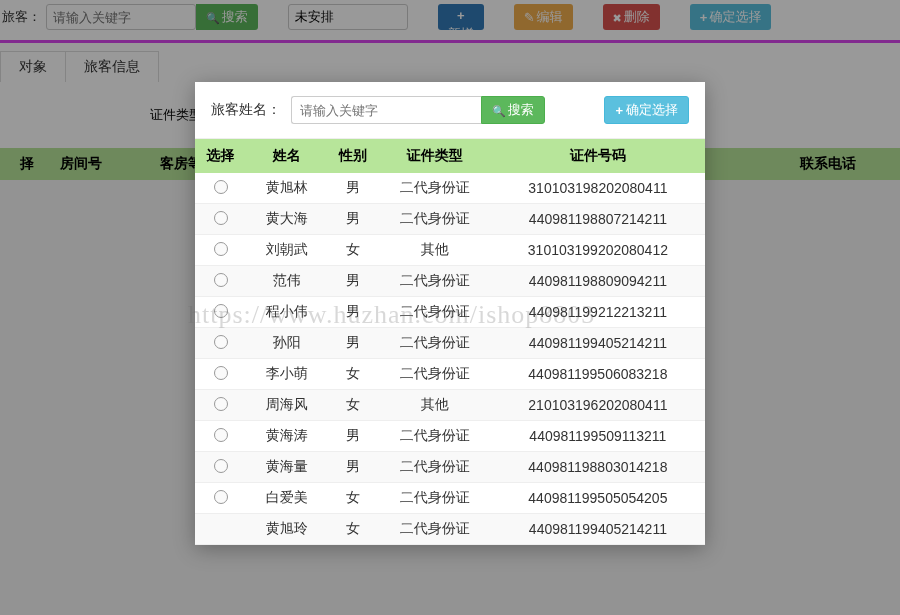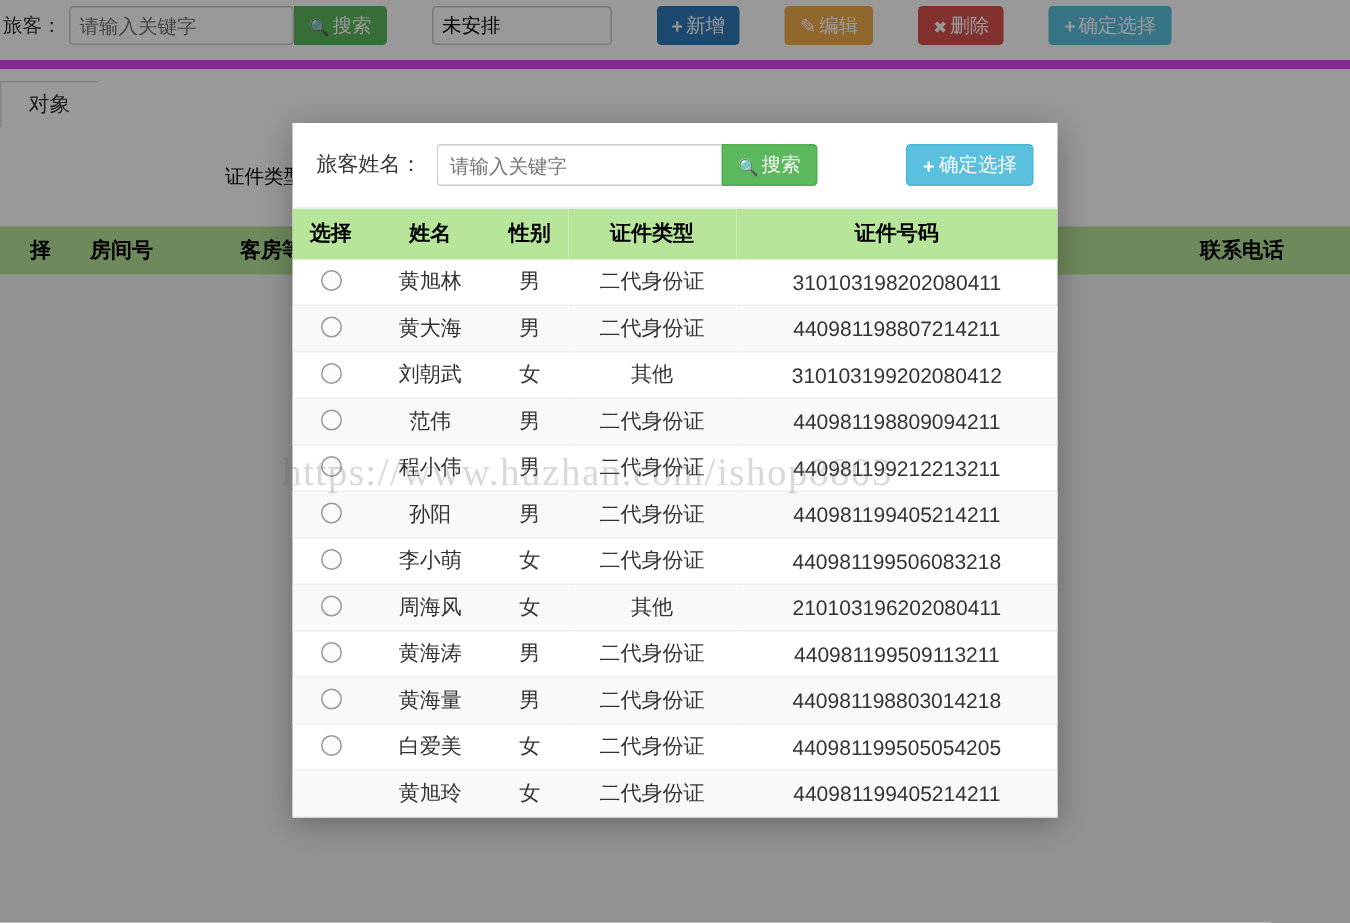--- a/index.html
+++ b/index.html
@@ -17,21 +17,21 @@
   top: 0; left: 0; right: 0; bottom: 0;
   background: #f5f5f5;
   padding: 0;
 }
 .bg-toolbar {
   display: flex;
   align-items: center;
   padding: 4px 0 10px 0;
   gap: 30px;
   background: #fff;
-  border-bottom: 6px solid #d946ef;
+  border-bottom: 3px solid #d946ef;
 }
 .bg-label { color: #333; margin-left: 2px; }
 .bg-input {
   border: 1px solid #ccc;
   border-radius: 3px;
   padding: 3px 6px;
   font-size: 13px;
   width: 150px;
   height: 26px;
 }
@@ -41,21 +41,21 @@
   border-radius: 3px;
   color: #fff;
   padding: 4px 10px;
   font-size: 13px;
   display: inline-flex;
   align-items: center;
   gap: 2px;
   height: 26px;
 }
 .bg-btn.green { background: #5cb85c; border-radius: 0 3px 3px 0; }
-.bg-btn.blue { background: #337ab7; }
+.bg-btn.blue { background: #337ab7; flex-direction: column; }
 .bg-btn.orange { background: #f0ad4e; }
 .bg-btn.red { background: #d9534f; }
 .bg-btn.cyan { background: #5bc0de; }
 .bg-tabs { display: flex; background: #fff; padding: 8px 0 0 0; text-align: right; }
 .bg-tab {
   padding: 6px 18px;
   border: 1px solid #ddd;
   border-bottom: none;
   background: #fff;
   color: #333;
@@ -215,20 +215,21 @@
       <span class="icon-del"></span>
       <span>删除</span>
     </button>
     <button class="bg-btn cyan">
       <span class="icon-plus"></span>
       <span>确定选择</span>
     </button>
   </div>
   <div class="bg-tabs">
     <div class="bg-tab">对象</div>
+    <div class="bg-tab">旅客信息</div>
   </div>
   <div class="bg-row2">
     <span>证件类型：</span>
     <input class="bg-input" style="margin-left: 8px; width: 180px;">
   </div>
   <div class="bg-header-row">
     <div class="bg-header-cell" style="width:40px">择</div>
     <div class="bg-header-cell" style="width:100px">房间号</div>
     <div class="bg-header-cell" style="width:100px">客房等级</div>
     <div class="bg-header-cell" style="margin-left:auto;width:120px">联系电话</div>

